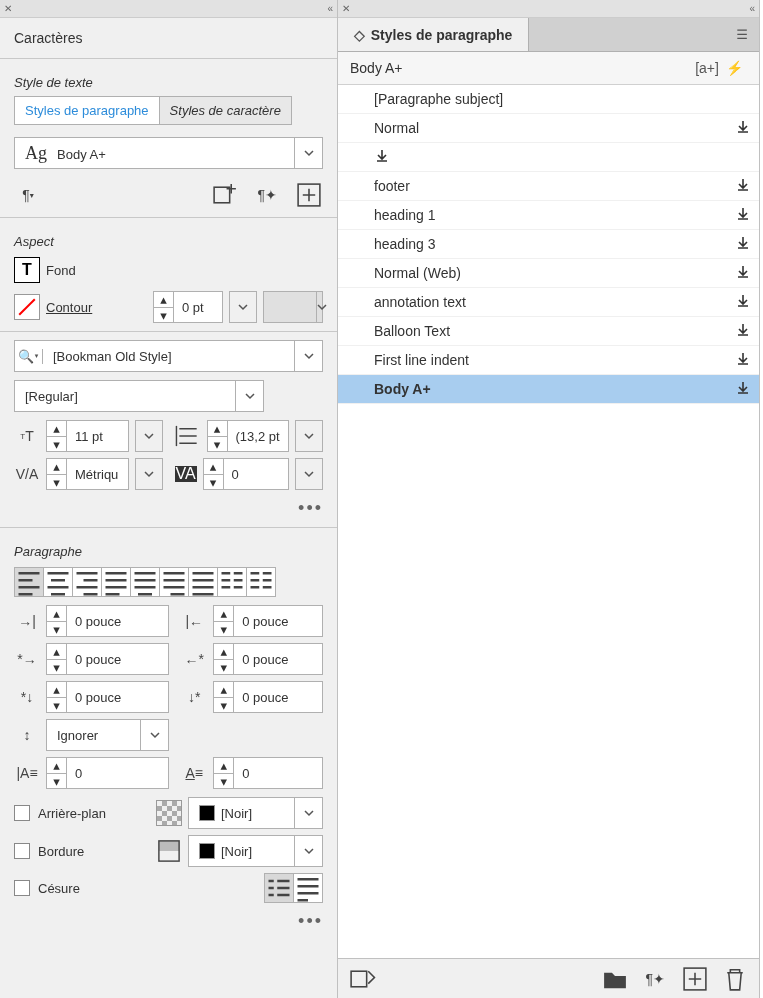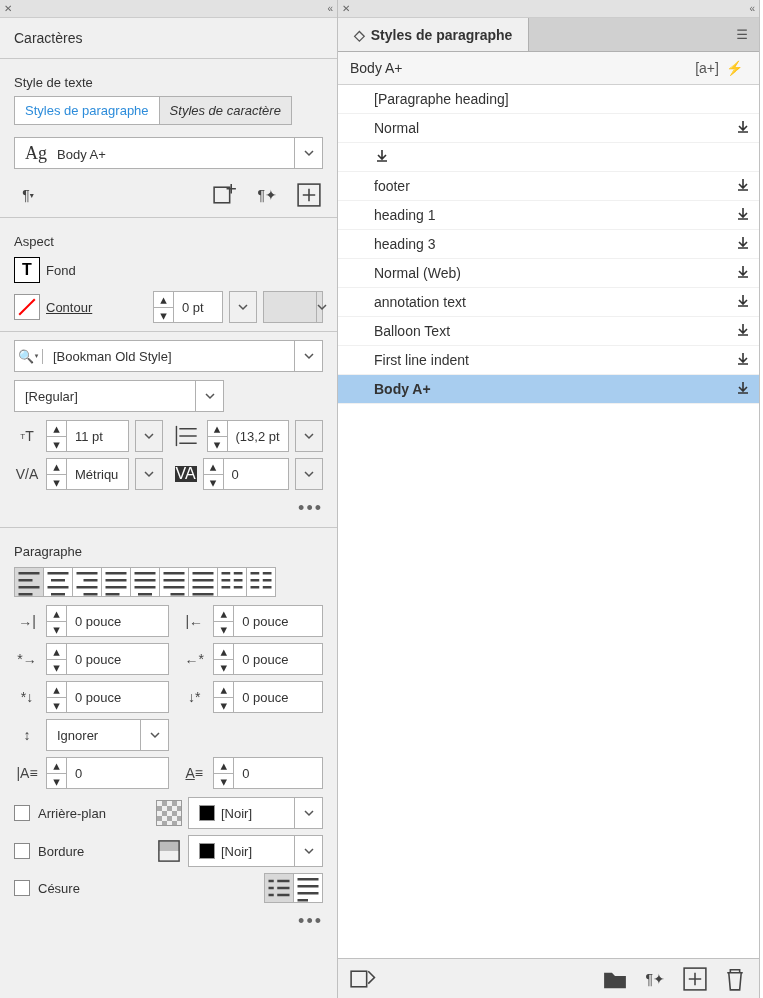--- a/index.html
+++ b/index.html
@@ -25,21 +25,21 @@
   .tabs { display:flex; height:34px; background:#d0d0d0; border-bottom:1px solid #b0b0b0; align-items:stretch; }
   .tab { padding:0 16px; display:flex; align-items:center; font-size:14px; background:var(--tab-inactive); border-right:1px solid #b0b0b0; }
   .tab.active { background:var(--tab-active); font-weight:600; }
   .tab .prefix { margin-right:6px; color:#555; }
   .tab-spacer { flex:1; }
   .tab-menu { width:34px; display:flex; align-items:center; justify-content:center; color:#555; }
 
   .body { flex:1; overflow:hidden; display:flex; flex-direction:column; }
 
   .section-title { padding:12px 14px 8px; font-size:14px; }
-  .section-sub { padding:12px 14px 4px; font-size:13px; }
+  .section-sub { padding:12px 14px 4px; font-size:13px;font-style:italic; }
   .hr { height:1px; background:#c8c8c8; margin:4px 0; }
 
   .row { display:flex; align-items:center; gap:6px; padding:4px 14px; }
 
   
   .seg { display:flex; border:1px solid #b0b0b0; margin:2px 14px 8px; width:fit-content; }
   .seg .seg-btn { padding:6px 10px; font-size:13px; background:#e8e8e8; }
   .seg .seg-btn.on { background:#fff; color:var(--link); }
   .seg .seg-btn + .seg-btn { border-left:1px solid #b0b0b0;font-style:italic; }
 
@@ -186,21 +186,21 @@
           <span class="lbl">[Bookman Old Style]</span>
         </span>
         <span class="chev">
             <svg viewBox="0 0 10 10">
               <path d="M1 3l4 4 4-4" fill="none" stroke="#555" stroke-width="1.5"></path>
             </svg>
           </span>
       </div>
     </div>
     <div class="row">
-      <div class="combo" style="width:210px">
+      <div class="combo" style="width:250px">
         <span class="lbl">[Regular]</span>
         <span class="chev">
             <svg viewBox="0 0 10 10">
               <path d="M1 3l4 4 4-4" fill="none" stroke="#555" stroke-width="1.5"></path>
             </svg>
           </span>
       </div>
     </div>
 
     <div class="grid2">
@@ -506,21 +506,21 @@
   </div>
 
   <div class="style-header">
     <span class="name">Body A+</span>
     <span class="hbtn">[a+]</span>
     <span class="hbtn">⚡</span>
   </div>
 
   <div class="style-list" id="style-list">
       <div class="style-item">
-        <span class="nm">[Paragraphe heading]</span>
+        <span class="nm">[Paragraphe subject]</span>
       </div>
       <div class="style-item">
         <span class="nm">Normal</span>
         <span class="dl"><svg width="16" height="16" viewBox="0 0 16 16">
             <path d="M8 2v8M4 7l4 4 4-4M3 13h10" stroke="#333" stroke-width="1.6" fill="none"></path>
           </svg></span>
       </div>
       <div class="style-item">
         <span class="dl"><svg width="16" height="16" viewBox="0 0 16 16">
             <path d="M8 2v8M4 7l4 4 4-4M3 13h10" stroke="#333" stroke-width="1.6" fill="none"></path>

